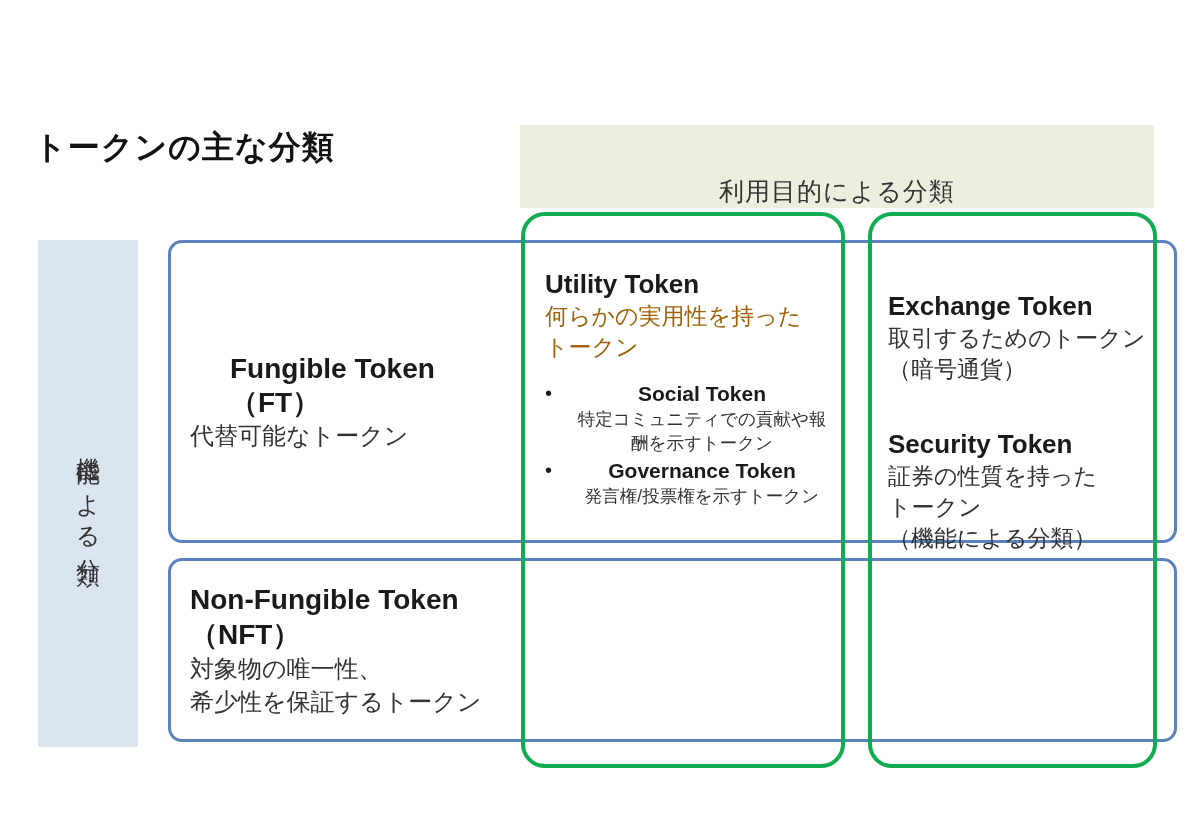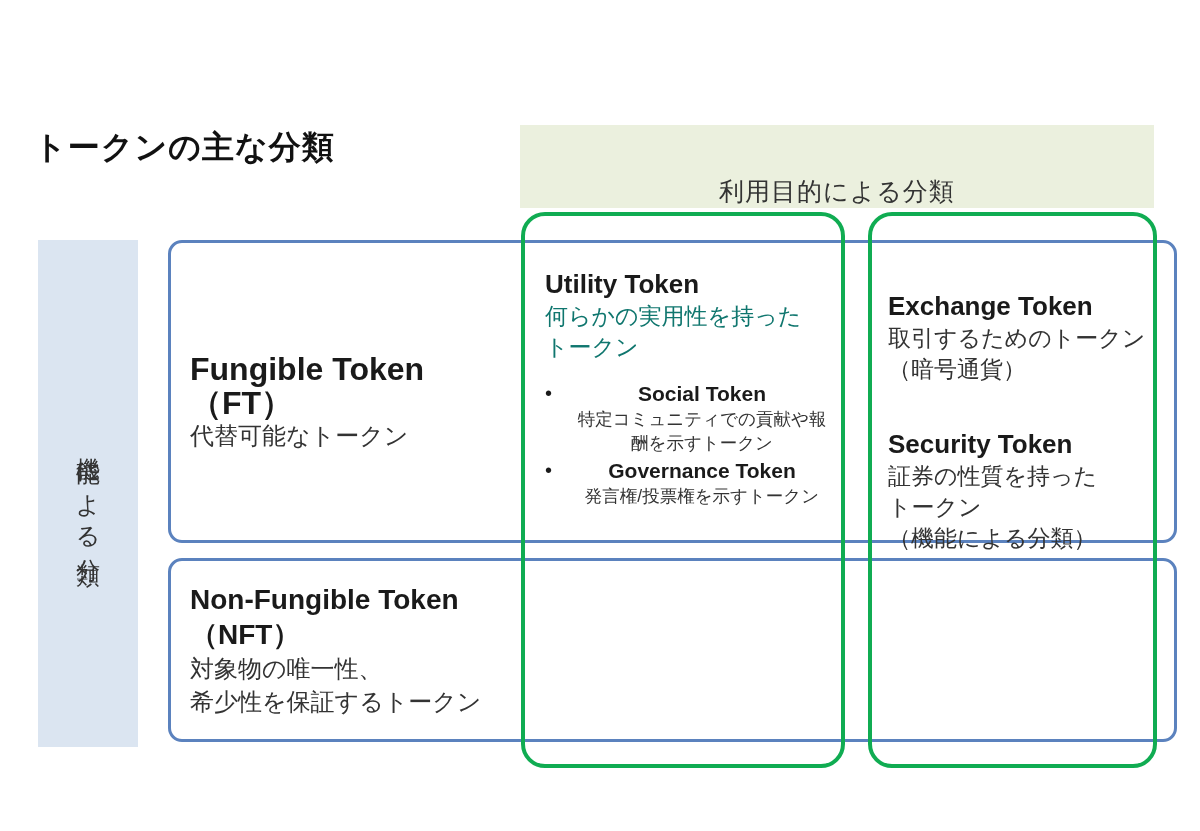--- a/index.html
+++ b/index.html
@@ -81,30 +81,30 @@
   #col-exchange-box { left: 868px; top: 212px; width: 289px; height: 556px; }
 
   
   .en-head {
     font-weight: 700;
     color: #1a1a1a;
   }
   .jp-desc { color: #333333; }
 
   #ft-block { left: 190px; top: 352px; }
-  #ft-block .en-head { font-size: 32px; line-height: 34px; }
+  #ft-block .en-head { font-size: 28px; line-height: 34px; margin-left: 40px; }
   #ft-block .jp-desc { font-size: 24px; line-height: 32px; }
 
   #nft-block { left: 190px; top: 582px; }
   #nft-block .en-head { font-size: 28px; line-height: 35px; }
   #nft-block .jp-desc { font-size: 24px; line-height: 33px; }
 
   #utility-block { left: 545px; top: 268px; width: 288px; }
   #utility-block .sec-title { font-size: 26px; line-height: 33px; font-weight: 700; color: #1a1a1a; }
-  #utility-block .sec-desc  { font-size: 23px; line-height: 31px; color: #0f766e; }
+  #utility-block .sec-desc  { font-size: 23px; line-height: 31px; color: #a16207; }
 
   .bullet-list { margin-top: 17px; }
   .bullet-item { display: flex; margin-top: 2px; }
   .bullet-dot {
     width: 26px;
     flex: 0 0 26px;
     font-size: 20px;
     line-height: 27px;
     color: #1a1a1a;
   }

